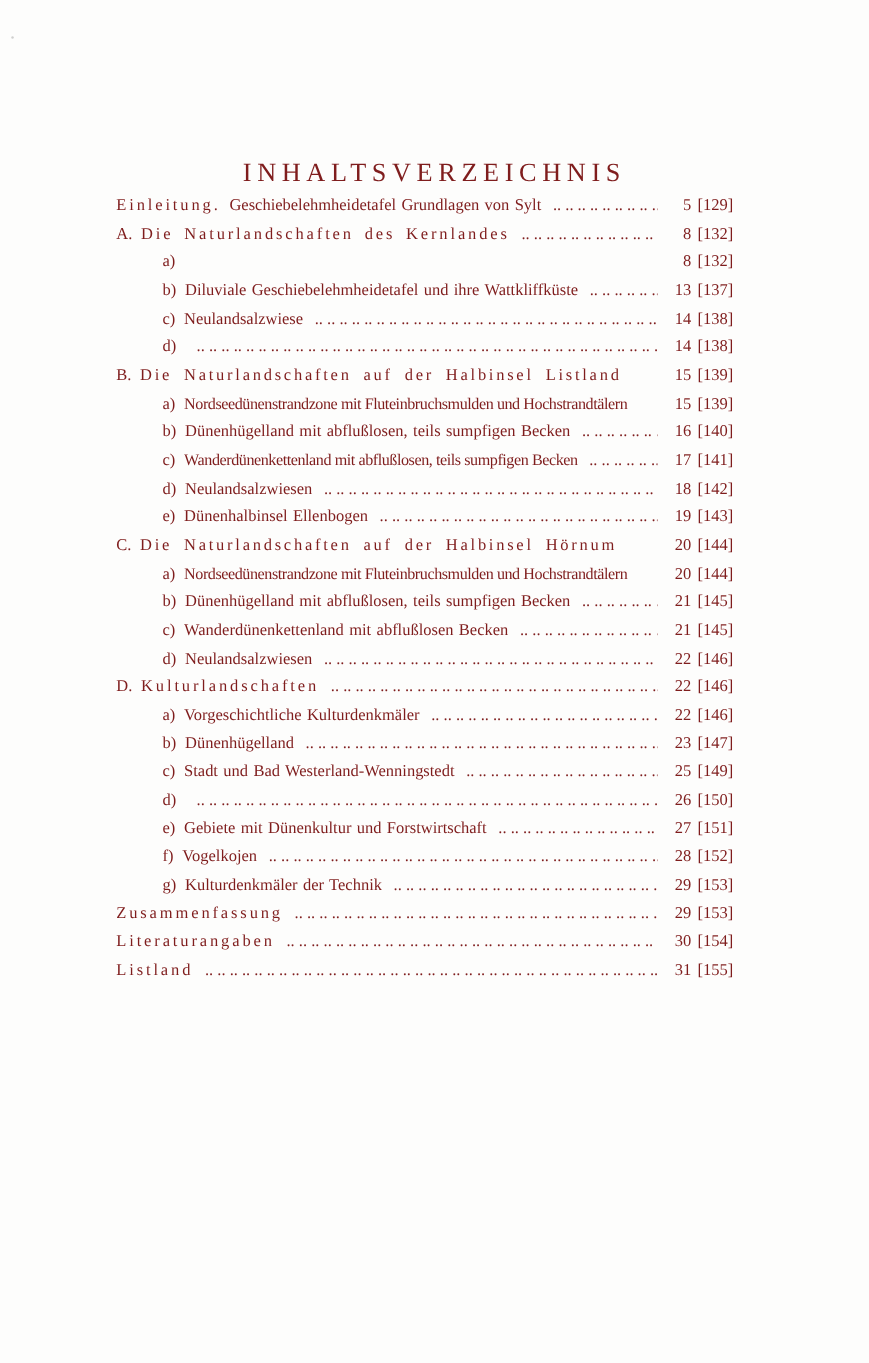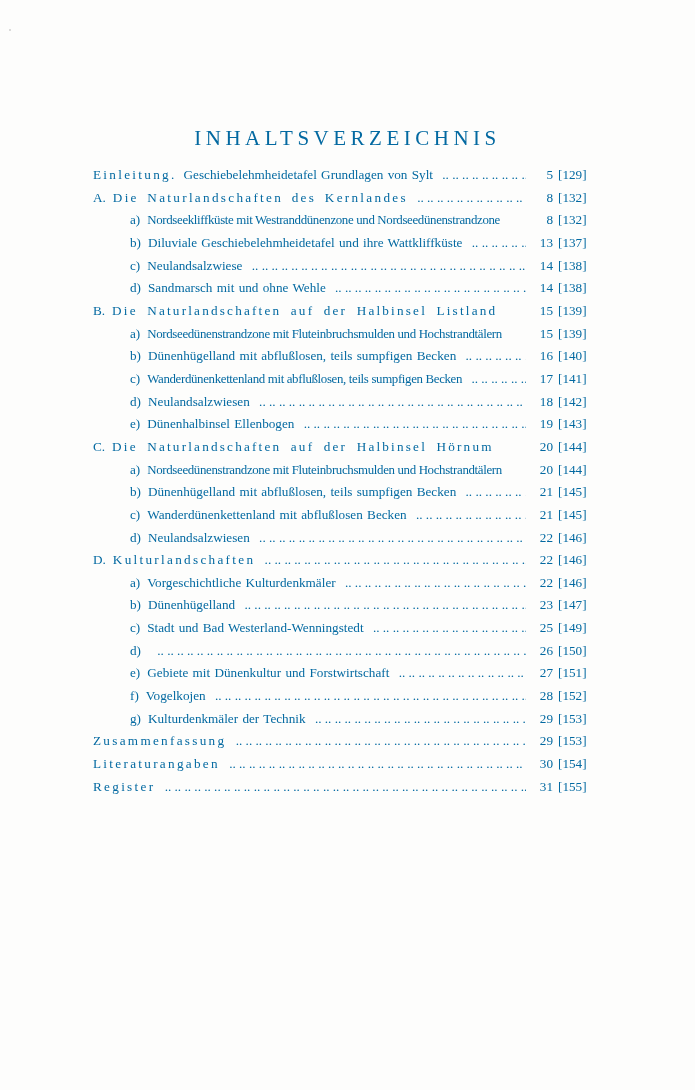--- a/index.html
+++ b/index.html
@@ -2,21 +2,21 @@
 <html><head>
 <meta charset="utf-8">
 <style>
   html, body { margin: 0; padding: 0; background: #888; }
   .sheet {
     position: relative;
     width: 695px;
     height: 1090px;
     background: #fdfdfc;
     font-family: "Liberation Serif", serif;
-    color: #0369a1;
+    color: #7f1d1d;
     overflow: hidden;
     margin: 0 auto;
   }
   .speck {
     position: absolute;
     left: 9px; top: 29px;
     width: 2px; height: 2px;
     border-radius: 50%;
     background: rgba(0,0,0,0.18);
   }
@@ -27,21 +27,21 @@
     width: 100%;
     text-align: center;
     font-size: 21px;
     font-weight: normal;
     letter-spacing: 4.5px;
     margin: 0;
     white-space: nowrap;
   }
   .toc {
     position: absolute;
-    top: 164px;
+    top: 153px;
     left: 93px;
     width: 507px;
   }
   .row {
     display: flex;
     align-items: baseline;
     line-height: 22.65px;
     font-size: 13.2px;
     white-space: pre;
   }
@@ -68,24 +68,24 @@
 </style>
 </head>
 <body>
 
 <div class="sheet">
   <div class="speck"></div>
   <h1 class="title">INHALTSVERZEICHNIS</h1>
   <div class="toc" id="toc">
       <div class="row"><span class="spaced">Einleitung.</span><span class="text">Geschiebelehmheidetafel Grundlagen von Sylt</span><span class="dots"> .. .. .. .. .. .. .. .. .. .. .. .. .. .. .. .. .. .. .. .. .. .. .. .. .. .. .. .. .. .. .. .. .. .. .. .. .. .. .. .. .. .. .. .. .. .. .. .. .. .. .. .. .. .. .. .. .. .. .. ..</span><span class="page">5</span><span class="ref">[129]</span></div>
       <div class="row"><span class="prefix">A.</span><span class="spaced">Die Naturlandschaften des Kernlandes</span><span class="dots"> .. .. .. .. .. .. .. .. .. .. .. .. .. .. .. .. .. .. .. .. .. .. .. .. .. .. .. .. .. .. .. .. .. .. .. .. .. .. .. .. .. .. .. .. .. .. .. .. .. .. .. .. .. .. .. .. .. .. .. ..</span><span class="page">8</span><span class="ref">[132]</span></div>
-      <div class="row sub long"><span class="prefix">a)</span><span class="text">Nordseekliffküste mit Westranddünenzone und Nordseedünenstrandzone</span><span class="spacer"></span><span class="page">8</span><span class="ref">[132]</span></div>
+      <div class="row sub long"><span class="prefix">a)</span><span class="spacer"></span><span class="page">8</span><span class="ref">[132]</span></div>
       <div class="row sub"><span class="prefix">b)</span><span class="text">Diluviale Geschiebelehmheidetafel und ihre Wattkliffküste</span><span class="dots"> .. .. .. .. .. .. .. .. .. .. .. .. .. .. .. .. .. .. .. .. .. .. .. .. .. .. .. .. .. .. .. .. .. .. .. .. .. .. .. .. .. .. .. .. .. .. .. .. .. .. .. .. .. .. .. .. .. .. .. ..</span><span class="page">13</span><span class="ref">[137]</span></div>
       <div class="row sub"><span class="prefix">c)</span><span class="text">Neulandsalzwiese</span><span class="dots"> .. .. .. .. .. .. .. .. .. .. .. .. .. .. .. .. .. .. .. .. .. .. .. .. .. .. .. .. .. .. .. .. .. .. .. .. .. .. .. .. .. .. .. .. .. .. .. .. .. .. .. .. .. .. .. .. .. .. .. ..</span><span class="page">14</span><span class="ref">[138]</span></div>
-      <div class="row sub"><span class="prefix">d)</span><span class="text">Sandmarsch mit und ohne Wehle</span><span class="dots"> .. .. .. .. .. .. .. .. .. .. .. .. .. .. .. .. .. .. .. .. .. .. .. .. .. .. .. .. .. .. .. .. .. .. .. .. .. .. .. .. .. .. .. .. .. .. .. .. .. .. .. .. .. .. .. .. .. .. .. ..</span><span class="page">14</span><span class="ref">[138]</span></div>
+      <div class="row sub"><span class="prefix">d)</span><span class="dots"> .. .. .. .. .. .. .. .. .. .. .. .. .. .. .. .. .. .. .. .. .. .. .. .. .. .. .. .. .. .. .. .. .. .. .. .. .. .. .. .. .. .. .. .. .. .. .. .. .. .. .. .. .. .. .. .. .. .. .. ..</span><span class="page">14</span><span class="ref">[138]</span></div>
       <div class="row wide"><span class="prefix">B.</span><span class="spaced">Die Naturlandschaften auf der Halbinsel Listland</span><span class="spacer"></span><span class="page">15</span><span class="ref">[139]</span></div>
       <div class="row sub long"><span class="prefix">a)</span><span class="text">Nordseedünenstrandzone mit Fluteinbruchsmulden und Hochstrandtälern</span><span class="spacer"></span><span class="page">15</span><span class="ref">[139]</span></div>
       <div class="row sub"><span class="prefix">b)</span><span class="text">Dünenhügelland mit abflußlosen, teils sumpfigen Becken</span><span class="dots"> .. .. .. .. .. .. .. .. .. .. .. .. .. .. .. .. .. .. .. .. .. .. .. .. .. .. .. .. .. .. .. .. .. .. .. .. .. .. .. .. .. .. .. .. .. .. .. .. .. .. .. .. .. .. .. .. .. .. .. ..</span><span class="page">16</span><span class="ref">[140]</span></div>
       <div class="row sub long"><span class="prefix">c)</span><span class="text">Wanderdünenkettenland mit abflußlosen, teils sumpfigen Becken</span><span class="dots"> .. .. .. .. .. .. .. .. .. .. .. .. .. .. .. .. .. .. .. .. .. .. .. .. .. .. .. .. .. .. .. .. .. .. .. .. .. .. .. .. .. .. .. .. .. .. .. .. .. .. .. .. .. .. .. .. .. .. .. ..</span><span class="page">17</span><span class="ref">[141]</span></div>
       <div class="row sub"><span class="prefix">d)</span><span class="text">Neulandsalzwiesen</span><span class="dots"> .. .. .. .. .. .. .. .. .. .. .. .. .. .. .. .. .. .. .. .. .. .. .. .. .. .. .. .. .. .. .. .. .. .. .. .. .. .. .. .. .. .. .. .. .. .. .. .. .. .. .. .. .. .. .. .. .. .. .. ..</span><span class="page">18</span><span class="ref">[142]</span></div>
       <div class="row sub"><span class="prefix">e)</span><span class="text">Dünenhalbinsel Ellenbogen</span><span class="dots"> .. .. .. .. .. .. .. .. .. .. .. .. .. .. .. .. .. .. .. .. .. .. .. .. .. .. .. .. .. .. .. .. .. .. .. .. .. .. .. .. .. .. .. .. .. .. .. .. .. .. .. .. .. .. .. .. .. .. .. ..</span><span class="page">19</span><span class="ref">[143]</span></div>
       <div class="row wide"><span class="prefix">C.</span><span class="spaced">Die Naturlandschaften auf der Halbinsel Hörnum</span><span class="spacer"></span><span class="page">20</span><span class="ref">[144]</span></div>
       <div class="row sub long"><span class="prefix">a)</span><span class="text">Nordseedünenstrandzone mit Fluteinbruchsmulden und Hochstrandtälern</span><span class="spacer"></span><span class="page">20</span><span class="ref">[144]</span></div>
       <div class="row sub"><span class="prefix">b)</span><span class="text">Dünenhügelland mit abflußlosen, teils sumpfigen Becken</span><span class="dots"> .. .. .. .. .. .. .. .. .. .. .. .. .. .. .. .. .. .. .. .. .. .. .. .. .. .. .. .. .. .. .. .. .. .. .. .. .. .. .. .. .. .. .. .. .. .. .. .. .. .. .. .. .. .. .. .. .. .. .. ..</span><span class="page">21</span><span class="ref">[145]</span></div>
       <div class="row sub"><span class="prefix">c)</span><span class="text">Wanderdünenkettenland mit abflußlosen Becken</span><span class="dots"> .. .. .. .. .. .. .. .. .. .. .. .. .. .. .. .. .. .. .. .. .. .. .. .. .. .. .. .. .. .. .. .. .. .. .. .. .. .. .. .. .. .. .. .. .. .. .. .. .. .. .. .. .. .. .. .. .. .. .. ..</span><span class="page">21</span><span class="ref">[145]</span></div>
@@ -93,15 +93,15 @@
       <div class="row"><span class="prefix">D.</span><span class="spaced">Kulturlandschaften</span><span class="dots"> .. .. .. .. .. .. .. .. .. .. .. .. .. .. .. .. .. .. .. .. .. .. .. .. .. .. .. .. .. .. .. .. .. .. .. .. .. .. .. .. .. .. .. .. .. .. .. .. .. .. .. .. .. .. .. .. .. .. .. ..</span><span class="page">22</span><span class="ref">[146]</span></div>
       <div class="row sub"><span class="prefix">a)</span><span class="text">Vorgeschichtliche Kulturdenkmäler</span><span class="dots"> .. .. .. .. .. .. .. .. .. .. .. .. .. .. .. .. .. .. .. .. .. .. .. .. .. .. .. .. .. .. .. .. .. .. .. .. .. .. .. .. .. .. .. .. .. .. .. .. .. .. .. .. .. .. .. .. .. .. .. ..</span><span class="page">22</span><span class="ref">[146]</span></div>
       <div class="row sub"><span class="prefix">b)</span><span class="text">Dünenhügelland</span><span class="dots"> .. .. .. .. .. .. .. .. .. .. .. .. .. .. .. .. .. .. .. .. .. .. .. .. .. .. .. .. .. .. .. .. .. .. .. .. .. .. .. .. .. .. .. .. .. .. .. .. .. .. .. .. .. .. .. .. .. .. .. ..</span><span class="page">23</span><span class="ref">[147]</span></div>
       <div class="row sub"><span class="prefix">c)</span><span class="text">Stadt und Bad Westerland-Wenningstedt</span><span class="dots"> .. .. .. .. .. .. .. .. .. .. .. .. .. .. .. .. .. .. .. .. .. .. .. .. .. .. .. .. .. .. .. .. .. .. .. .. .. .. .. .. .. .. .. .. .. .. .. .. .. .. .. .. .. .. .. .. .. .. .. ..</span><span class="page">25</span><span class="ref">[149]</span></div>
       <div class="row sub"><span class="prefix">d)</span><span class="dots"> .. .. .. .. .. .. .. .. .. .. .. .. .. .. .. .. .. .. .. .. .. .. .. .. .. .. .. .. .. .. .. .. .. .. .. .. .. .. .. .. .. .. .. .. .. .. .. .. .. .. .. .. .. .. .. .. .. .. .. ..</span><span class="page">26</span><span class="ref">[150]</span></div>
       <div class="row sub"><span class="prefix">e)</span><span class="text">Gebiete mit Dünenkultur und Forstwirtschaft</span><span class="dots"> .. .. .. .. .. .. .. .. .. .. .. .. .. .. .. .. .. .. .. .. .. .. .. .. .. .. .. .. .. .. .. .. .. .. .. .. .. .. .. .. .. .. .. .. .. .. .. .. .. .. .. .. .. .. .. .. .. .. .. ..</span><span class="page">27</span><span class="ref">[151]</span></div>
       <div class="row sub"><span class="prefix">f)</span><span class="text">Vogelkojen</span><span class="dots"> .. .. .. .. .. .. .. .. .. .. .. .. .. .. .. .. .. .. .. .. .. .. .. .. .. .. .. .. .. .. .. .. .. .. .. .. .. .. .. .. .. .. .. .. .. .. .. .. .. .. .. .. .. .. .. .. .. .. .. ..</span><span class="page">28</span><span class="ref">[152]</span></div>
       <div class="row sub"><span class="prefix">g)</span><span class="text">Kulturdenkmäler der Technik</span><span class="dots"> .. .. .. .. .. .. .. .. .. .. .. .. .. .. .. .. .. .. .. .. .. .. .. .. .. .. .. .. .. .. .. .. .. .. .. .. .. .. .. .. .. .. .. .. .. .. .. .. .. .. .. .. .. .. .. .. .. .. .. ..</span><span class="page">29</span><span class="ref">[153]</span></div>
       <div class="row"><span class="spaced">Zusammenfassung</span><span class="dots"> .. .. .. .. .. .. .. .. .. .. .. .. .. .. .. .. .. .. .. .. .. .. .. .. .. .. .. .. .. .. .. .. .. .. .. .. .. .. .. .. .. .. .. .. .. .. .. .. .. .. .. .. .. .. .. .. .. .. .. ..</span><span class="page">29</span><span class="ref">[153]</span></div>
       <div class="row"><span class="spaced">Literaturangaben</span><span class="dots"> .. .. .. .. .. .. .. .. .. .. .. .. .. .. .. .. .. .. .. .. .. .. .. .. .. .. .. .. .. .. .. .. .. .. .. .. .. .. .. .. .. .. .. .. .. .. .. .. .. .. .. .. .. .. .. .. .. .. .. ..</span><span class="page">30</span><span class="ref">[154]</span></div>
-      <div class="row"><span class="spaced">Register</span><span class="dots"> .. .. .. .. .. .. .. .. .. .. .. .. .. .. .. .. .. .. .. .. .. .. .. .. .. .. .. .. .. .. .. .. .. .. .. .. .. .. .. .. .. .. .. .. .. .. .. .. .. .. .. .. .. .. .. .. .. .. .. ..</span><span class="page">31</span><span class="ref">[155]</span></div>
+      <div class="row"><span class="spaced">Listland</span><span class="dots"> .. .. .. .. .. .. .. .. .. .. .. .. .. .. .. .. .. .. .. .. .. .. .. .. .. .. .. .. .. .. .. .. .. .. .. .. .. .. .. .. .. .. .. .. .. .. .. .. .. .. .. .. .. .. .. .. .. .. .. ..</span><span class="page">31</span><span class="ref">[155]</span></div>
     </div>
 </div>
 
 </body></html>

